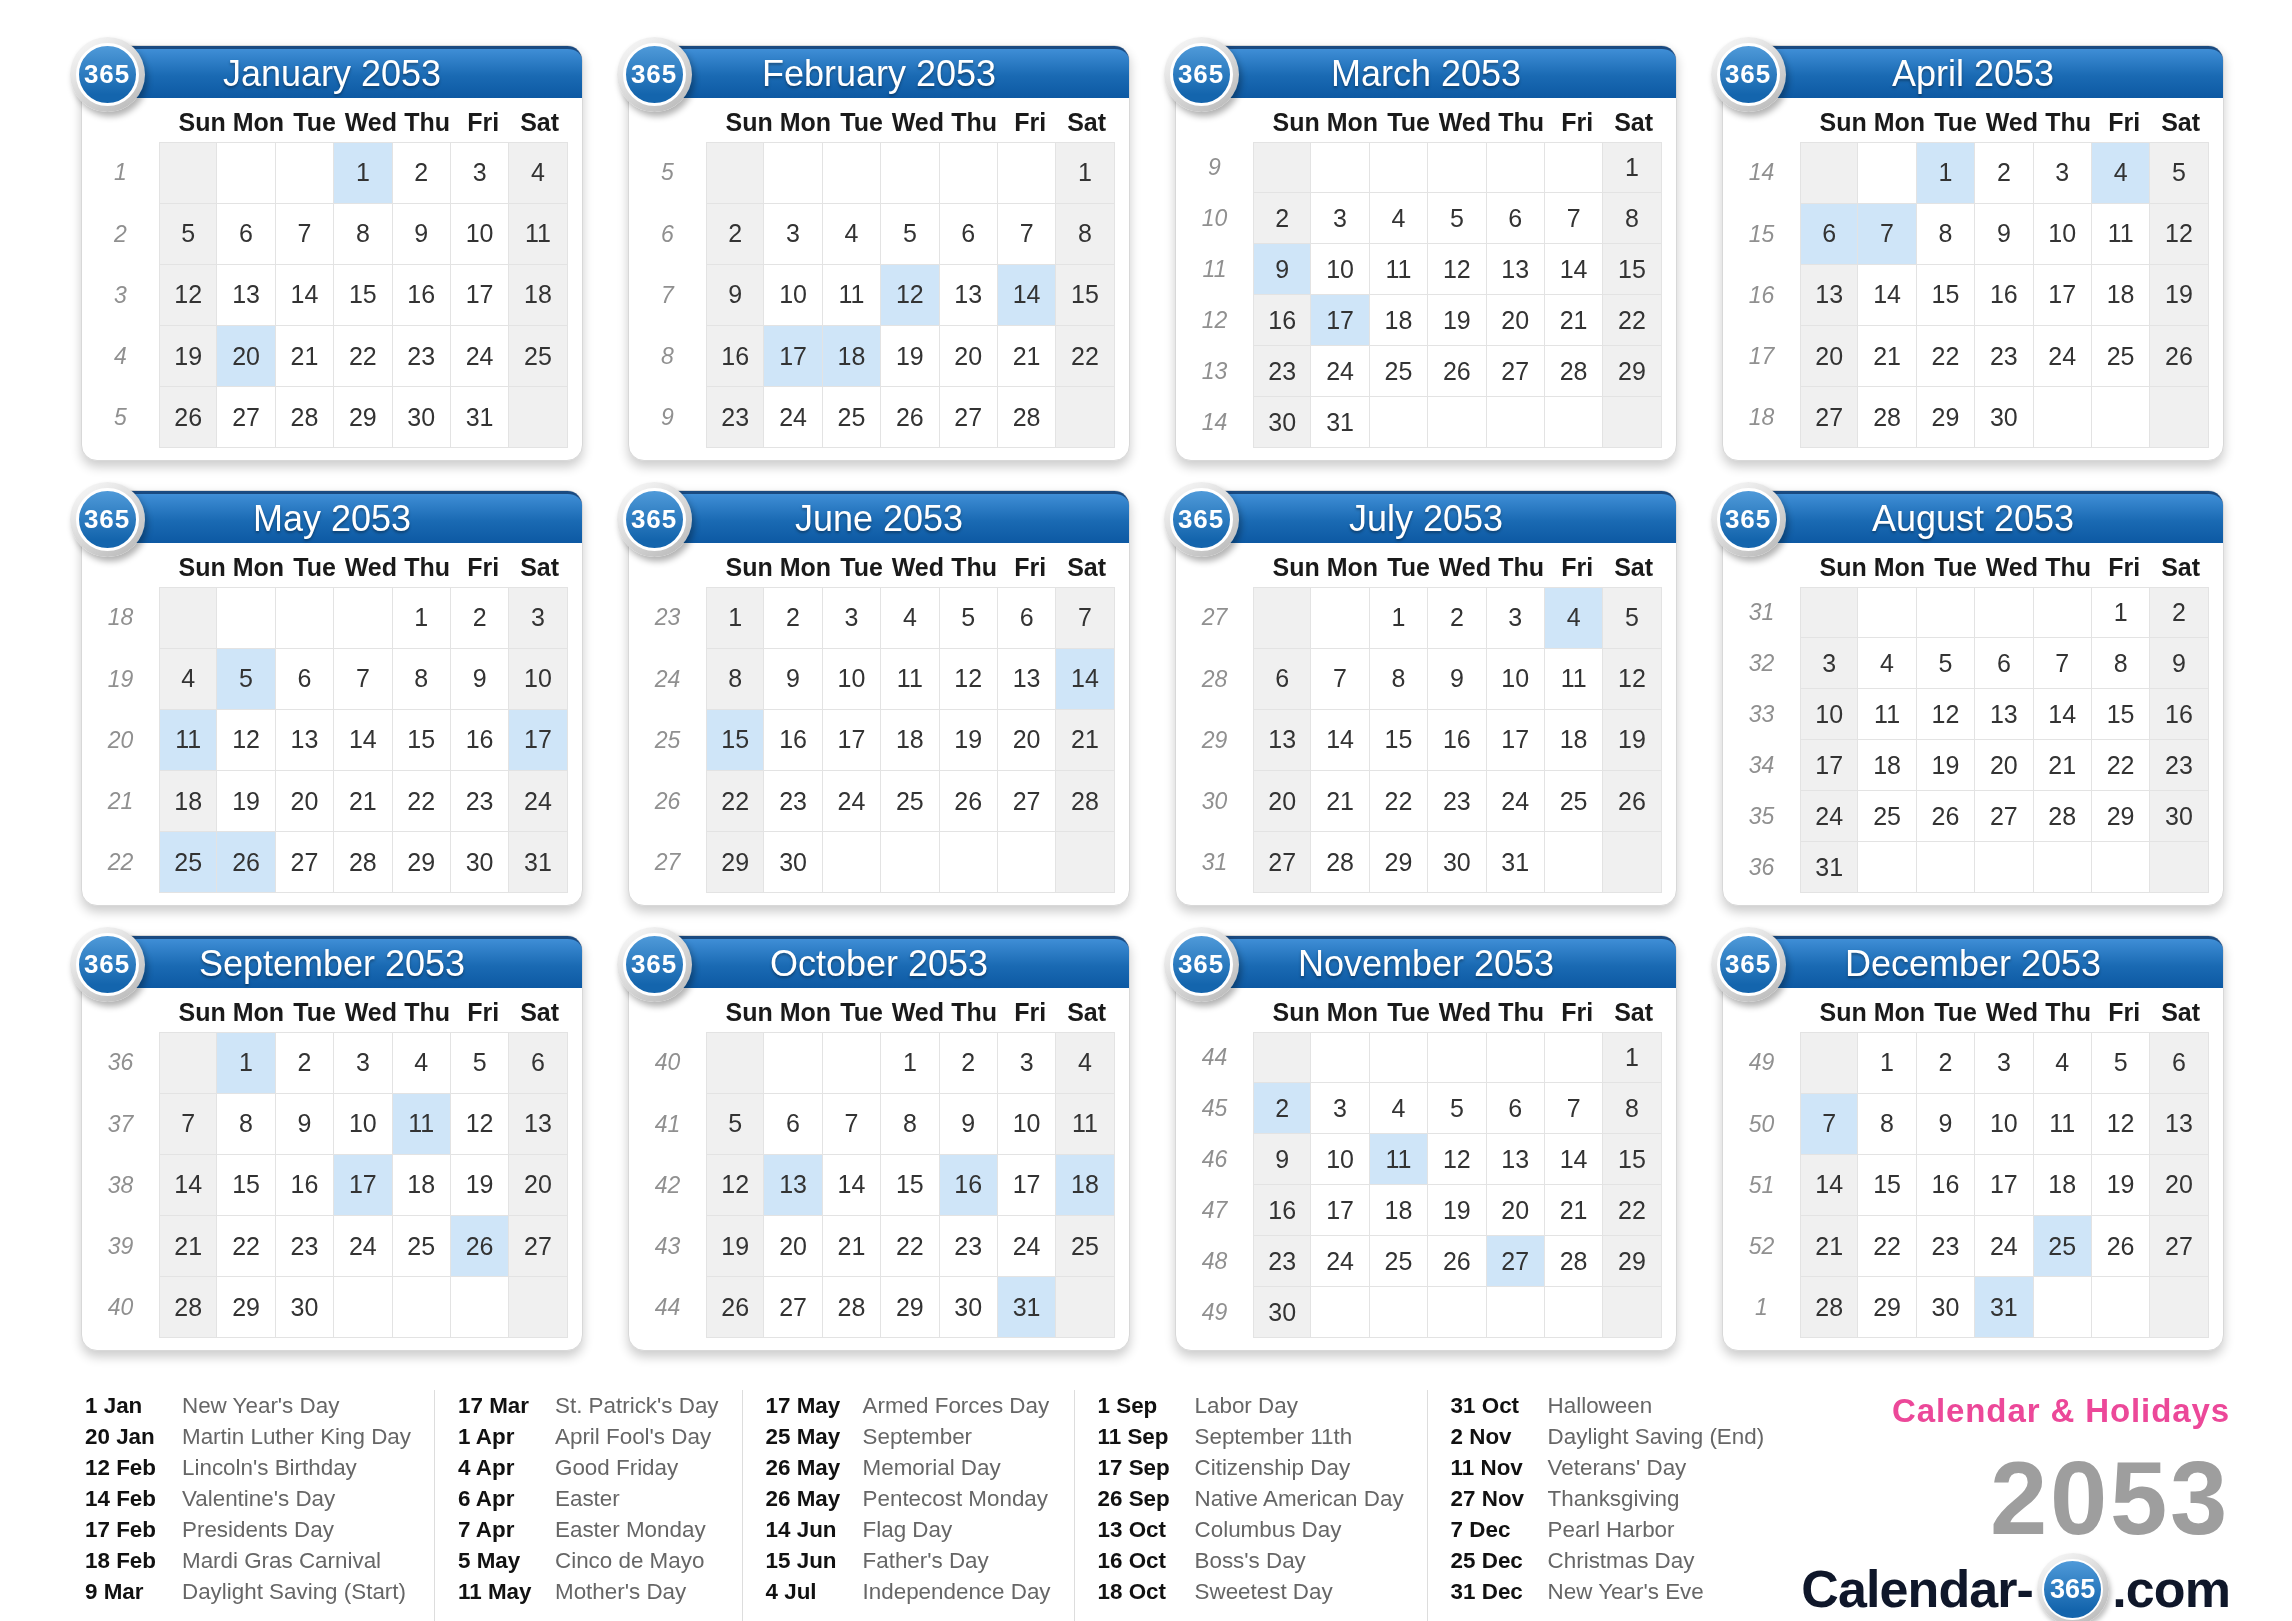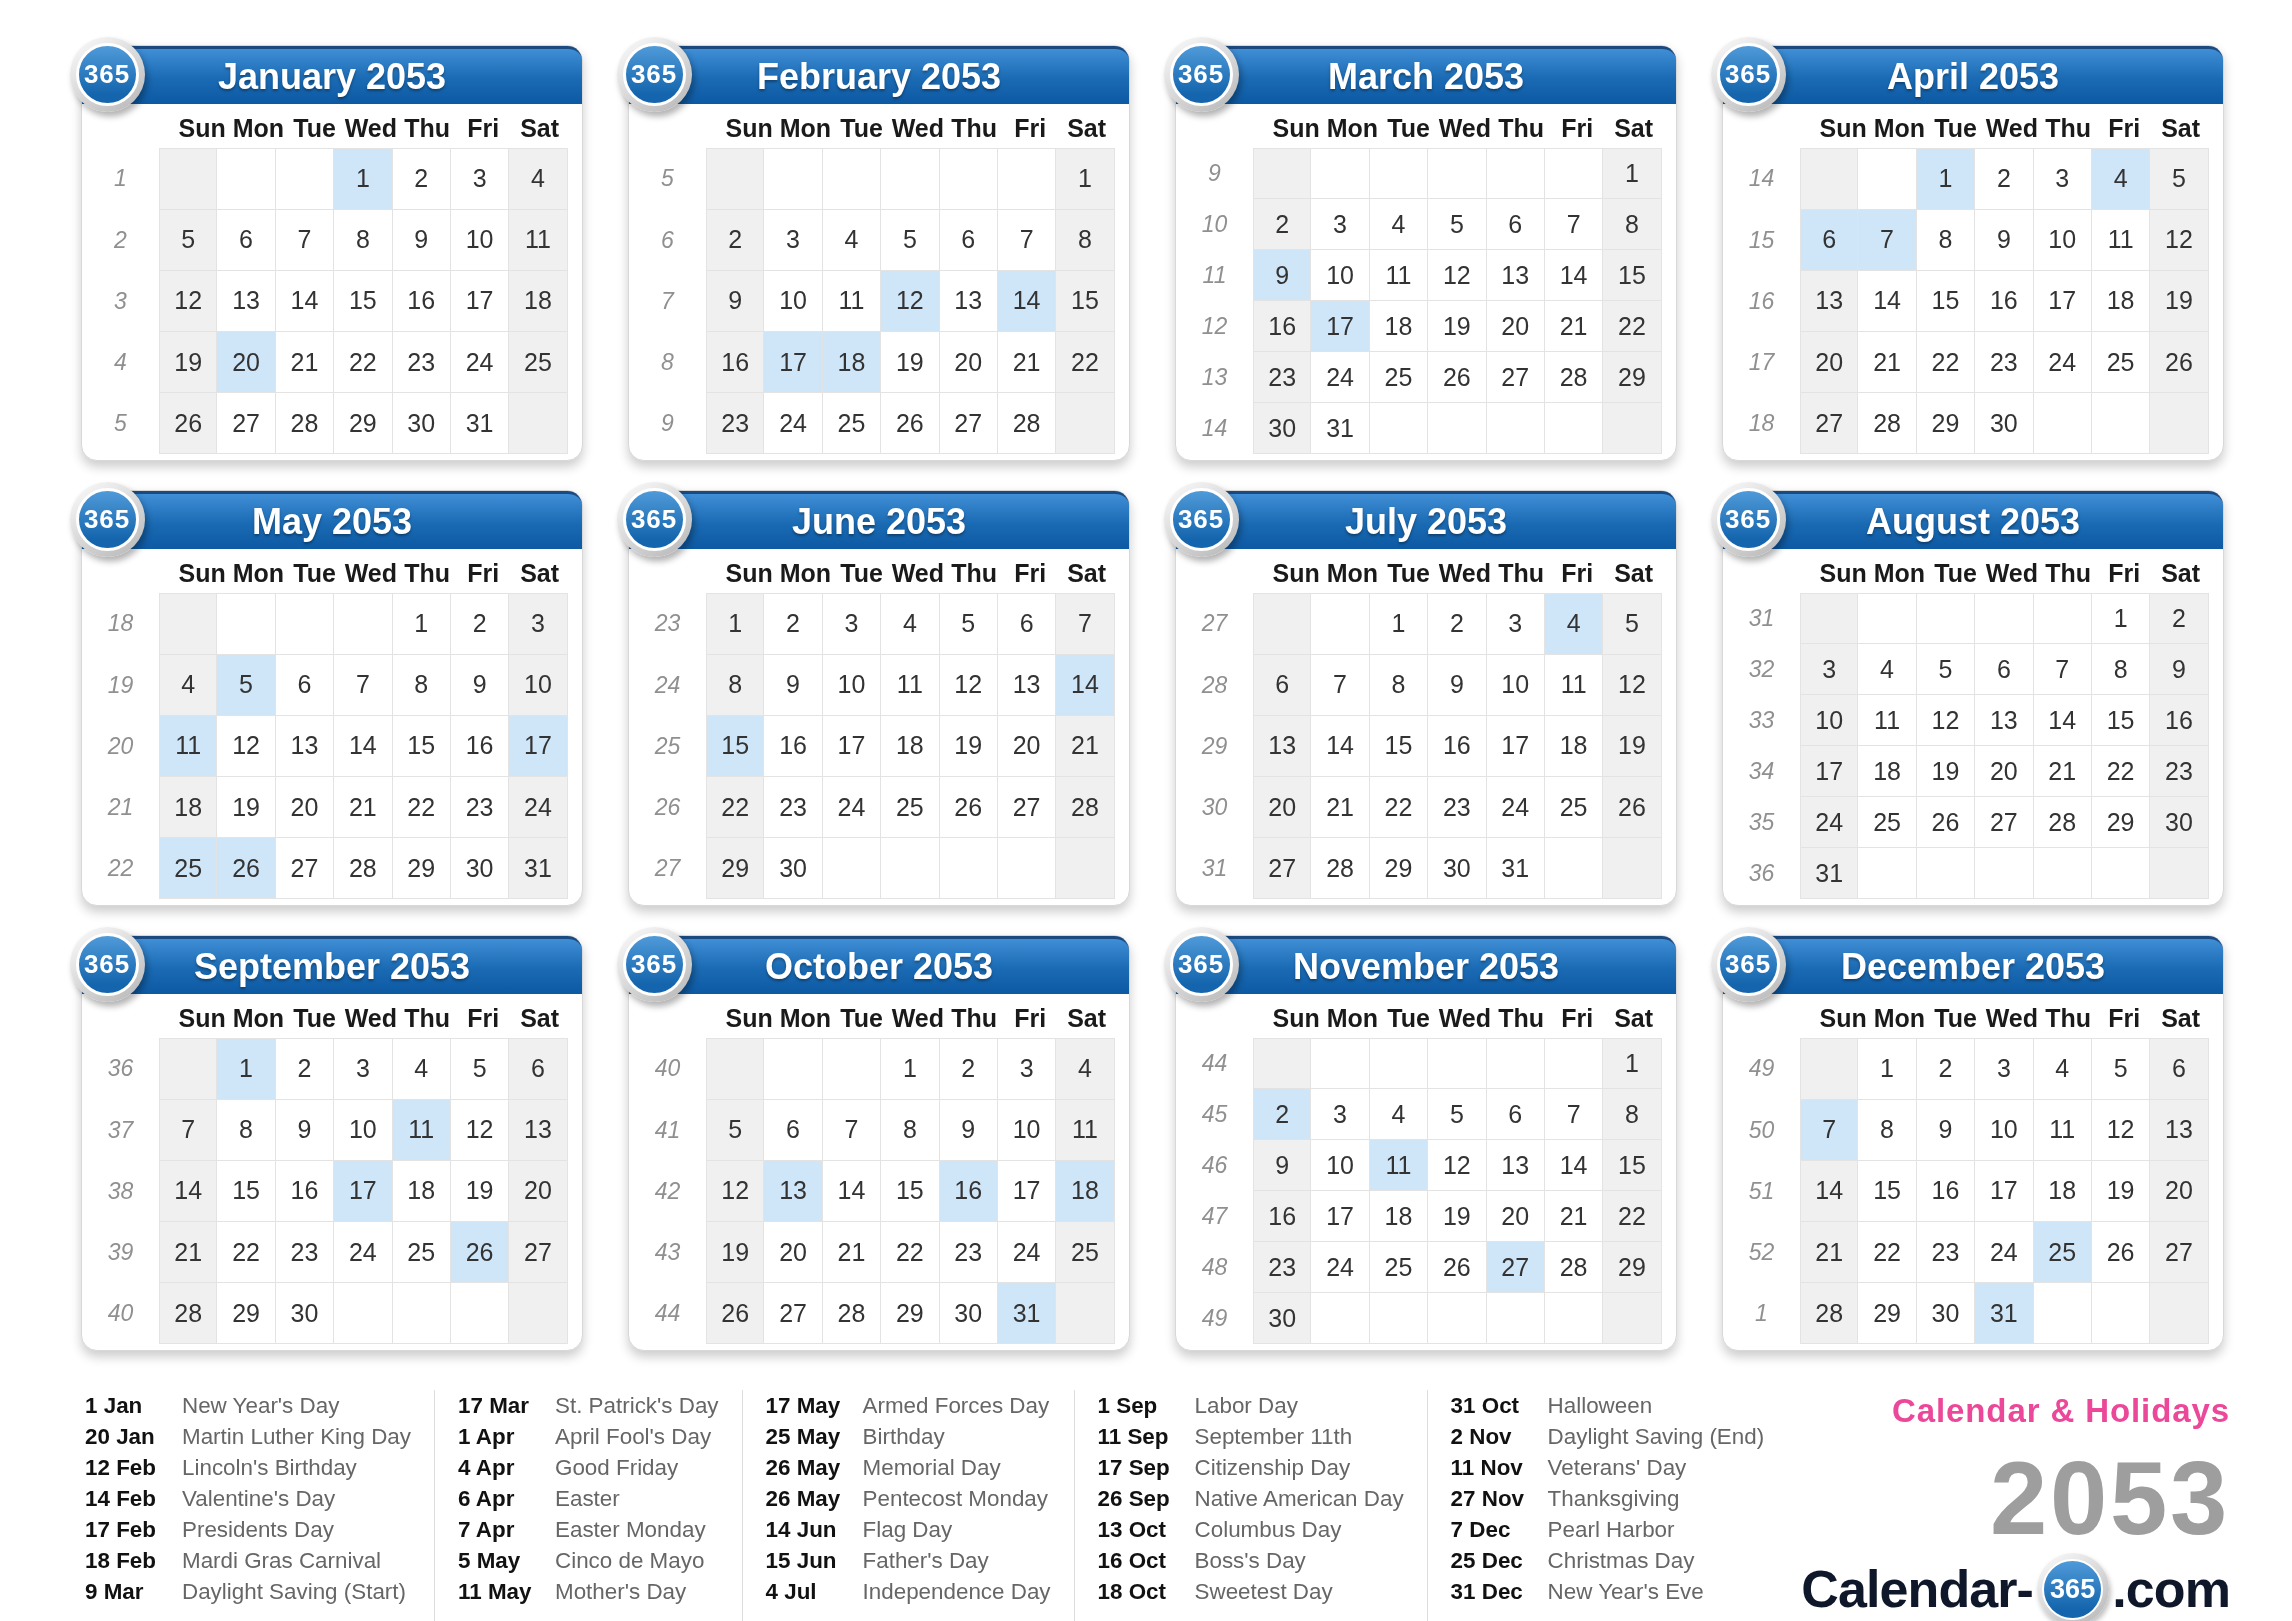--- a/index.html
+++ b/index.html
@@ -1,23 +1,23 @@
 <!DOCTYPE html>
 <html style="font-size:14.3px"><head>
 <meta charset="utf-8">
 <style>
   html,body{margin:0;padding:0;background:#fff;width:2293px;height:1621px;overflow:hidden;
     font-family:"Liberation Sans", sans-serif;}
   .months{display:grid;grid-template-columns:repeat(4,502px);gap:29px 45px;padding:45px 0 0 81px;}
   .month-card{position:relative;width:502px;height:416px;background:#fff;border:1.8px solid #d8d8d8;
     border-radius:16px;box-shadow:0 5.4px 10.7px rgba(0,0,0,0.20);box-sizing:border-box;}
-  .month-header{height:58px;border-radius:14.3px 14.3px 0 0;border-top:3.6px solid #1a4a80;box-sizing:border-box;
+  .month-header{height:52px;border-radius:14.3px 14.3px 0 0;border-top:3.6px solid #1a4a80;box-sizing:border-box;
     background:linear-gradient(180deg,#3f8ed6 0%,#1a6ab3 55%,#0d59a3 100%);
     display:flex;align-items:center;justify-content:center;
-    color:#fff;font-size:36px;font-weight:bold;text-shadow:0 1.8px 2.7px rgba(0,0,0,0.35);}
+    color:#fff;font-size:36px;font-weight:normal;text-shadow:0 1.8px 2.7px rgba(0,0,0,0.35);}
   .badge{position:absolute;left:-12.5px;top:-9px;width:75px;height:75px;border-radius:50%;
     background:linear-gradient(145deg,#fdfdfd,#b5b5b5);box-shadow:2.7px 4.5px 6.3px rgba(0,0,0,0.30);
     display:flex;align-items:center;justify-content:center;z-index:5;}
   .badge-inner{width:63px;height:63px;border-radius:50%;border:3.6px solid #fff;box-sizing:border-box;
     background:linear-gradient(180deg,#4f9ad9 0%,#1465ad 85%);display:flex;align-items:center;justify-content:center;
     color:#fff;font-size:26px;font-weight:bold;letter-spacing:0.9px;}
   .month-body{position:relative;padding:5.4px 14.3px 0 0;}
   .watermark{position:absolute;left:81px;top:27px;font-size:224px;font-weight:bold;font-style:italic;
     color:rgba(0,0,0,0.03);pointer-events:none;line-height:1;z-index:0;}
   .dow-row,.week-row{display:grid;grid-template-columns:77px repeat(7,1fr);position:relative;z-index:1;}
@@ -1001,21 +1001,21 @@
         <span class="hname">Mother's Day</span>
       </div>
     </div>
     <div class="hol-col">
       <div class="hol-row">
         <span class="hdate">17 May</span>
         <span class="hname">Armed Forces Day</span>
       </div>
       <div class="hol-row">
         <span class="hdate">25 May</span>
-        <span class="hname">Birthday</span>
+        <span class="hname">September</span>
       </div>
       <div class="hol-row">
         <span class="hdate">26 May</span>
         <span class="hname">Memorial Day</span>
       </div>
       <div class="hol-row">
         <span class="hdate">26 May</span>
         <span class="hname">Pentecost Monday</span>
       </div>
       <div class="hol-row">

